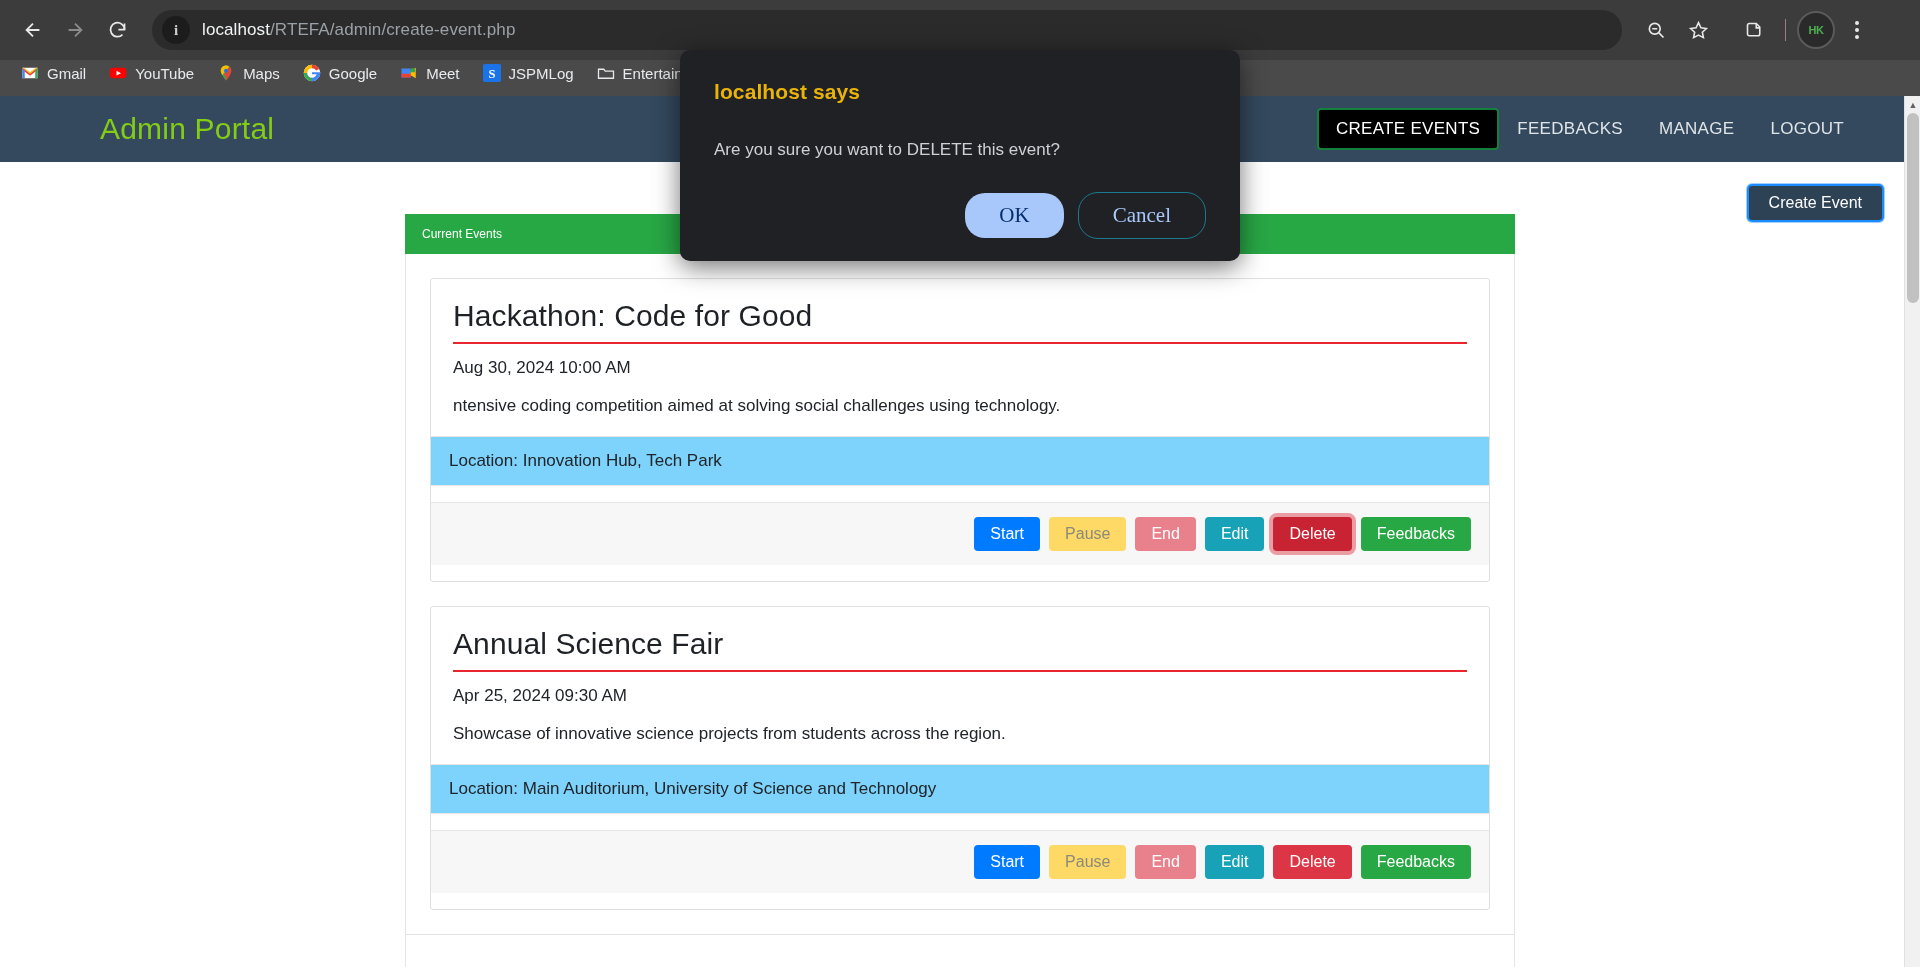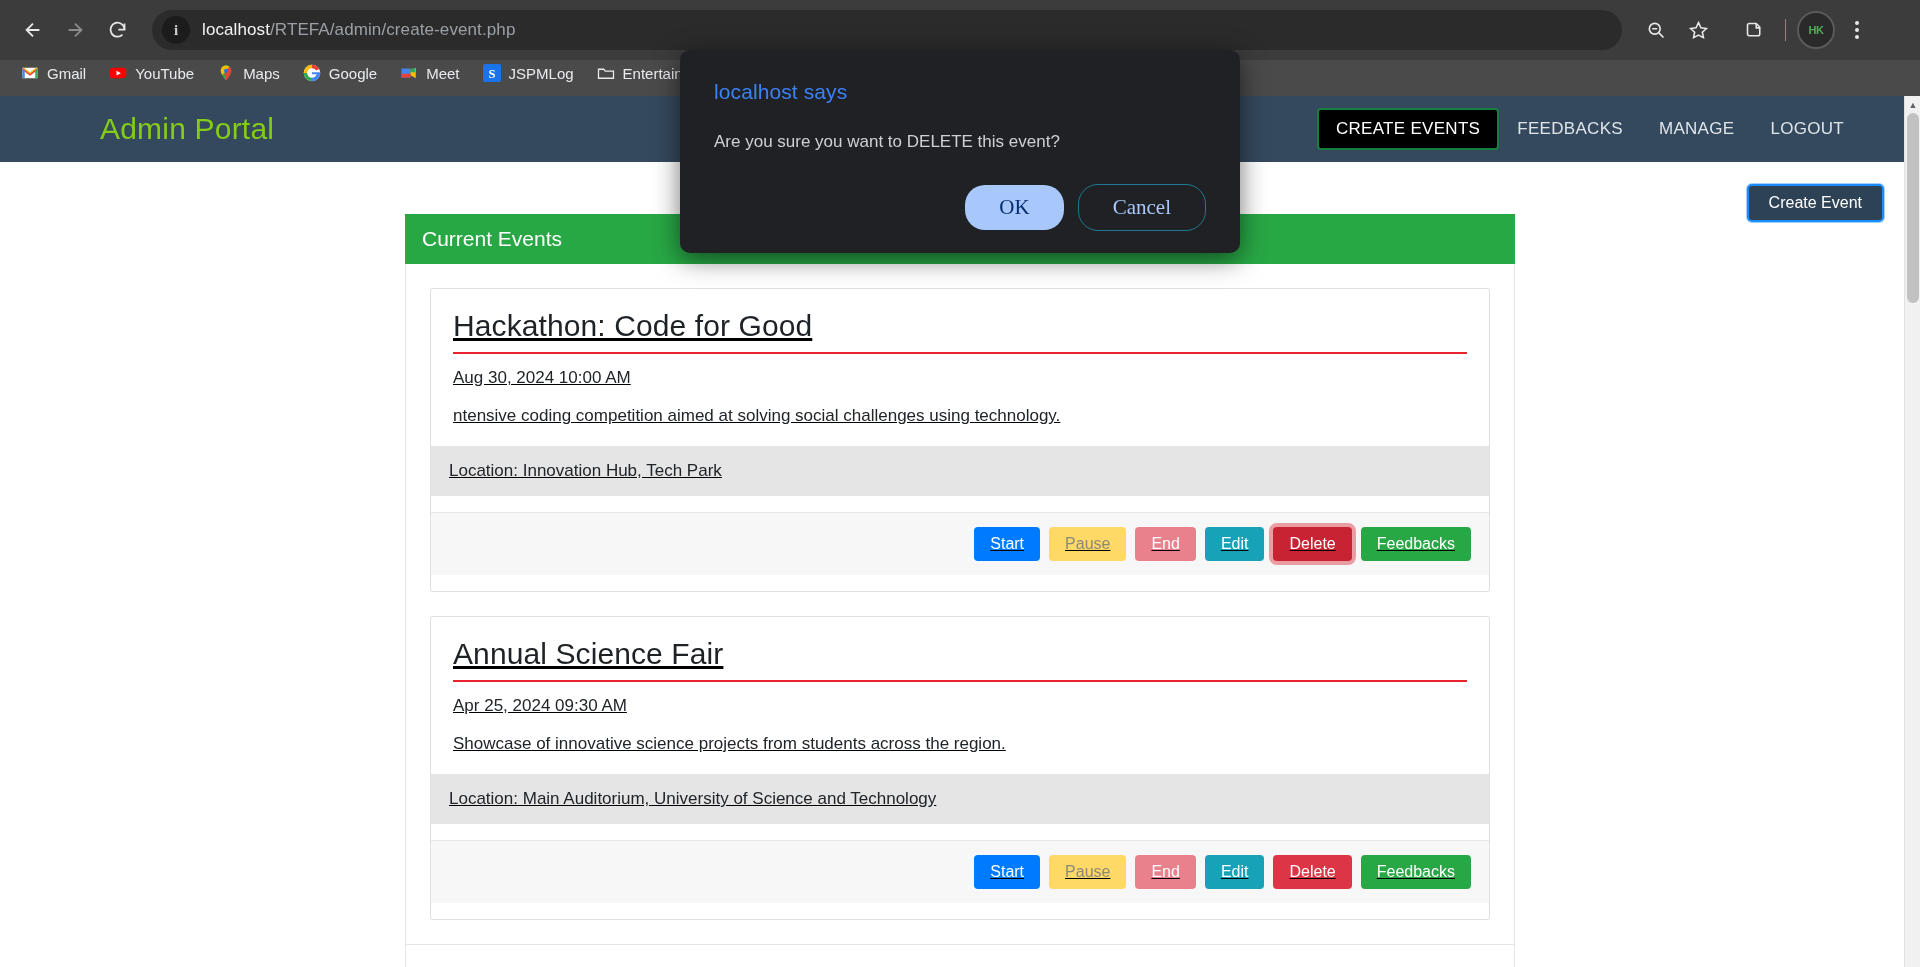--- a/index.html
+++ b/index.html
@@ -116,50 +116,49 @@
     border-radius: 5px;
     padding: 8px 20px; font-size: 16px;
     box-shadow: 0 0 0 1px rgba(26,140,255,0.4);
   }
 
   .container {
     width: 1110px; margin: 0 auto;
   }
 
   .section-head {
-    color: #ffffff; font-size: 21px;
+    color: #ffffff; font-size: 12px;
     padding: 13px 17px;
   }
   .section-head.green { background: #28a745; }
   .section-head.gray  { background: #6c757d; }
 
   .section-body {
     background: #ffffff; border: 1px solid #e3e3e3; border-top: none;
     padding: 24px;
-    text-decoration: underline;
   }
 
   .event-card {
     background: #ffffff; border: 1px solid #e0e0e0;
     border-radius: 3px; margin-bottom: 24px;
   }
   .event-card:last-child { margin-bottom: 0; }
   .event-inner { padding: 20px 22px 0 22px; }
 
   .event-title {
     font-size: 30px; font-weight: normal; color: #1e2125;
     border-bottom: 2px solid #e8252f;
     padding-bottom: 9px; margin-bottom: 14px;
     letter-spacing: 0.1px;
   }
   .event-date { font-size: 17px; color: #212529; margin-bottom: 18px; }
   .event-desc { font-size: 17px; color: #212529; margin-bottom: 20px; }
 
   .event-location {
-    background: #e5e5e5; border: 1px solid #e6e6e6; border-left: none; border-right: none;
+    background: #7dd3fc; border: 1px solid #e6e6e6; border-left: none; border-right: none;
     padding: 14px 18px; font-size: 17px; color: #212529;
     margin: 0 -22px;
   }
   .event-actions {
     background: #f7f7f7; border-top: 1px solid #e6e6e6;
     padding: 14px 18px; display: flex; justify-content: flex-end; gap: 9px;
     margin: 16px -22px;
   }
   .event-card .event-inner { padding-bottom: 0; }
 
@@ -196,22 +195,22 @@
   
   .dialog {
     position: absolute; left: 680px; top: 50px;
     width: 560px; background: #202124;
     border-radius: 10px 10px 10px 10px;
     box-shadow: 0 6px 26px rgba(0,0,0,0.55);
     padding: 30px 34px 22px 34px;
     z-index: 50;
   }
   .dialog-title {
-    font-size: 21px; color: #3b82f6; font-weight: normal;
-    margin-bottom: 28px; letter-spacing: 0.1px;
+    font-size: 21px; color: #eab308; font-weight: bold;
+    margin-bottom: 36px; letter-spacing: 0.1px;
   }
   .dialog-msg {
     font-size: 17px; color: #cdd1d5; margin-bottom: 32px;
   }
   .dialog-actions {
     display: flex; justify-content: flex-end; align-items: center; gap: 14px;
   }
   .dlg-btn {
     font-size: 21px; padding: 10px 34px; border-radius: 20px;
     font-family: Liberation Serif, serif;

